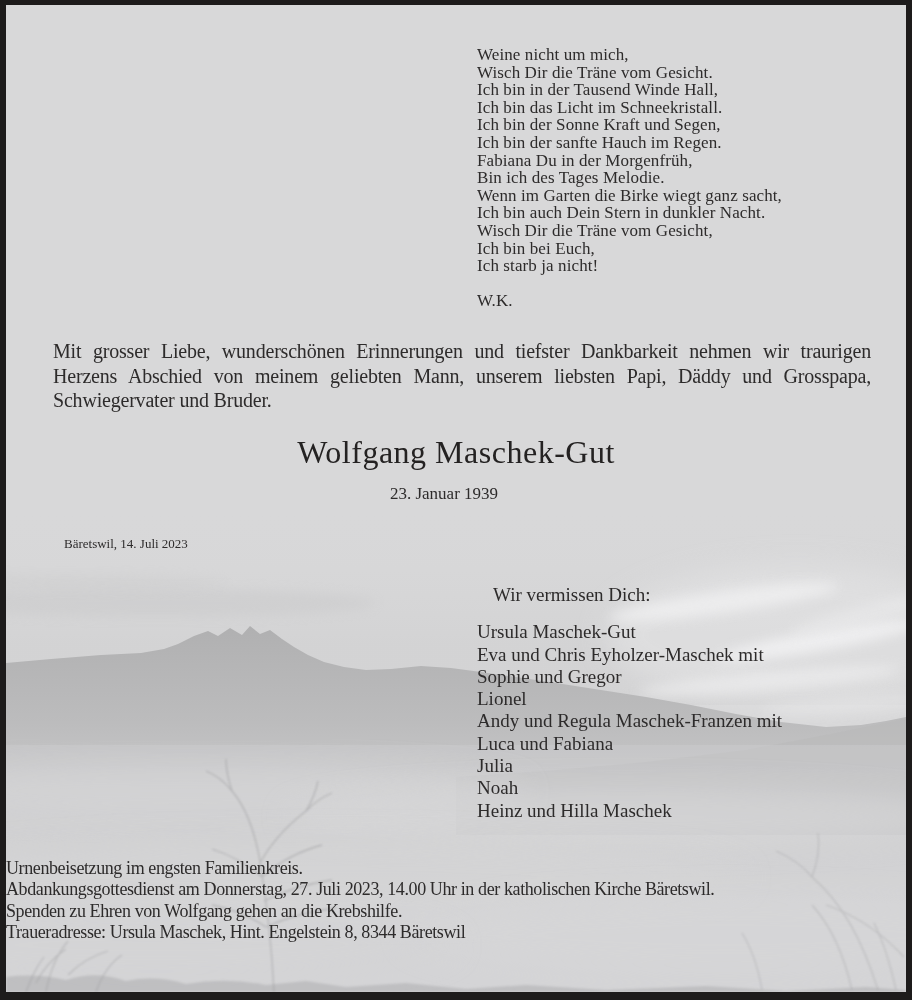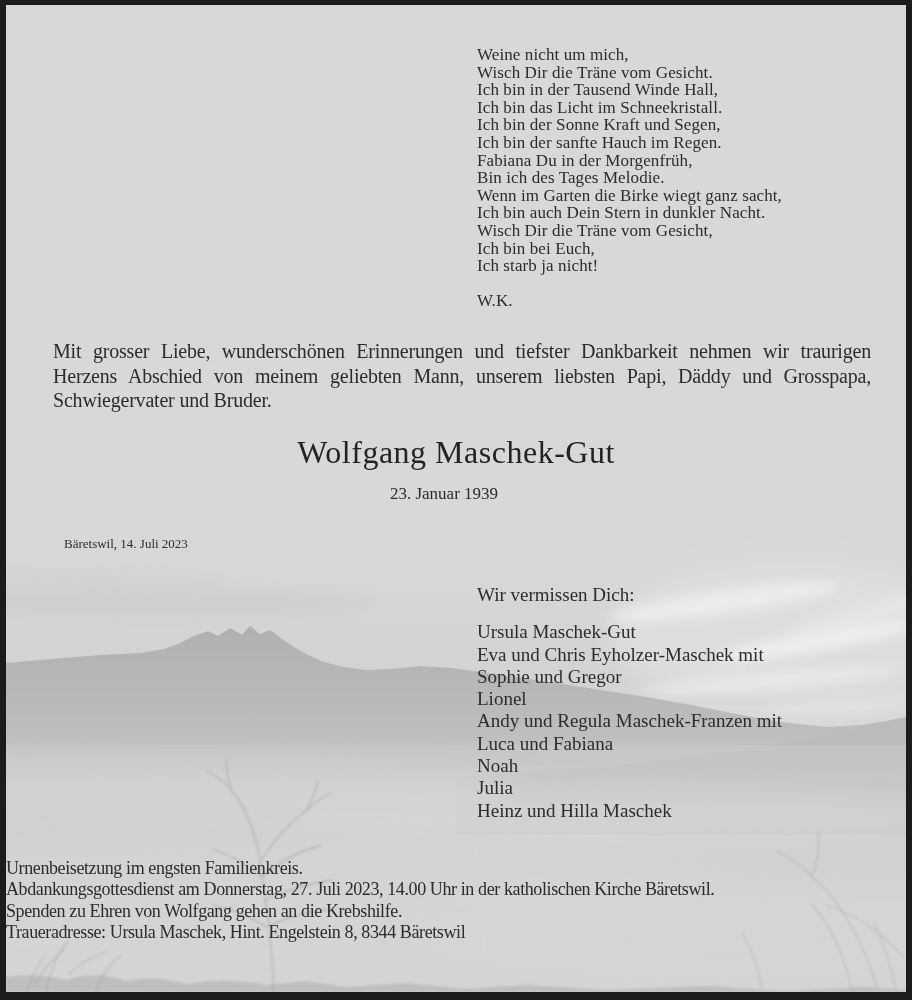--- a/index.html
+++ b/index.html
@@ -72,21 +72,21 @@
     font-size: 13px;
     margin-left: 12px;
   }
 
   .missing {
     left: 471px; top: 579px;
     font-size: 19px;
     line-height: 22.3px;
     white-space: nowrap;
   }
-  .missing-heading { margin-bottom: 15px; }
+  .missing-heading { margin-bottom: 15px; margin-left: 16px; }
 
   .footer {
     left: 0; top: 853px;
     width: 900px;
     text-align: left;
     font-size: 18px;
     line-height: 21.3px;
     letter-spacing: -0.4px;
     white-space: nowrap;
   }
@@ -205,22 +205,22 @@
   <div class="layer placedate">Bäretswil, 14. Juli 2023</div>
 
   <div class="layer missing">
     <div class="missing-heading">Wir vermissen Dich:</div>
     <div>Ursula Maschek-Gut</div>
     <div>Eva und Chris Eyholzer-Maschek mit</div>
     <div>Sophie und Gregor</div>
     <div>Lionel</div>
     <div>Andy und Regula Maschek-Franzen mit</div>
     <div>Luca und Fabiana</div>
+    <div>Julia</div>
     <div>Noah</div>
-    <div>Julia</div>
     <div>Heinz und Hilla Maschek</div>
   </div>
 
   <div class="layer footer">
     <div>Urnenbeisetzung im engsten Familienkreis.</div>
     <div>Abdankungsgottesdienst am Donnerstag, 27. Juli 2023, 14.00 Uhr in der katholischen Kirche Bäretswil.</div>
     <div>Spenden zu Ehren von Wolfgang gehen an die Krebshilfe.</div>
     <div class="address">Traueradresse: Ursula Maschek, Hint. Engelstein 8, 8344 Bäretswil</div>
   </div>
 

